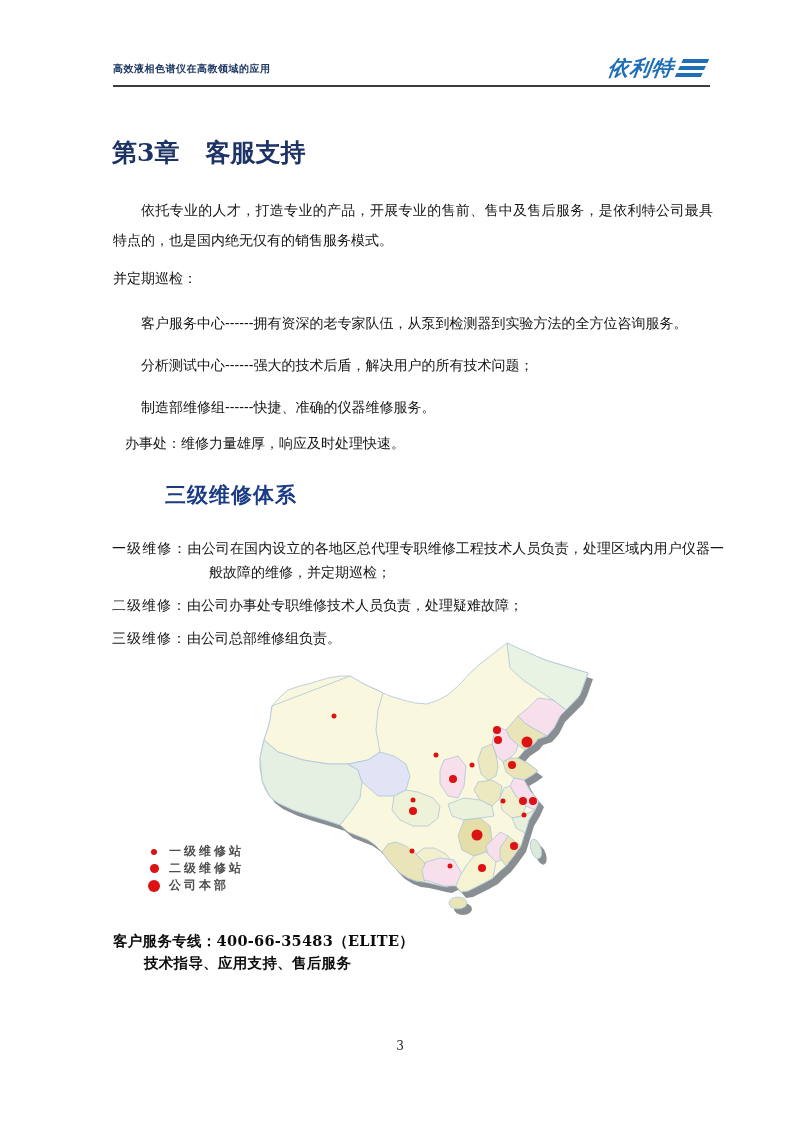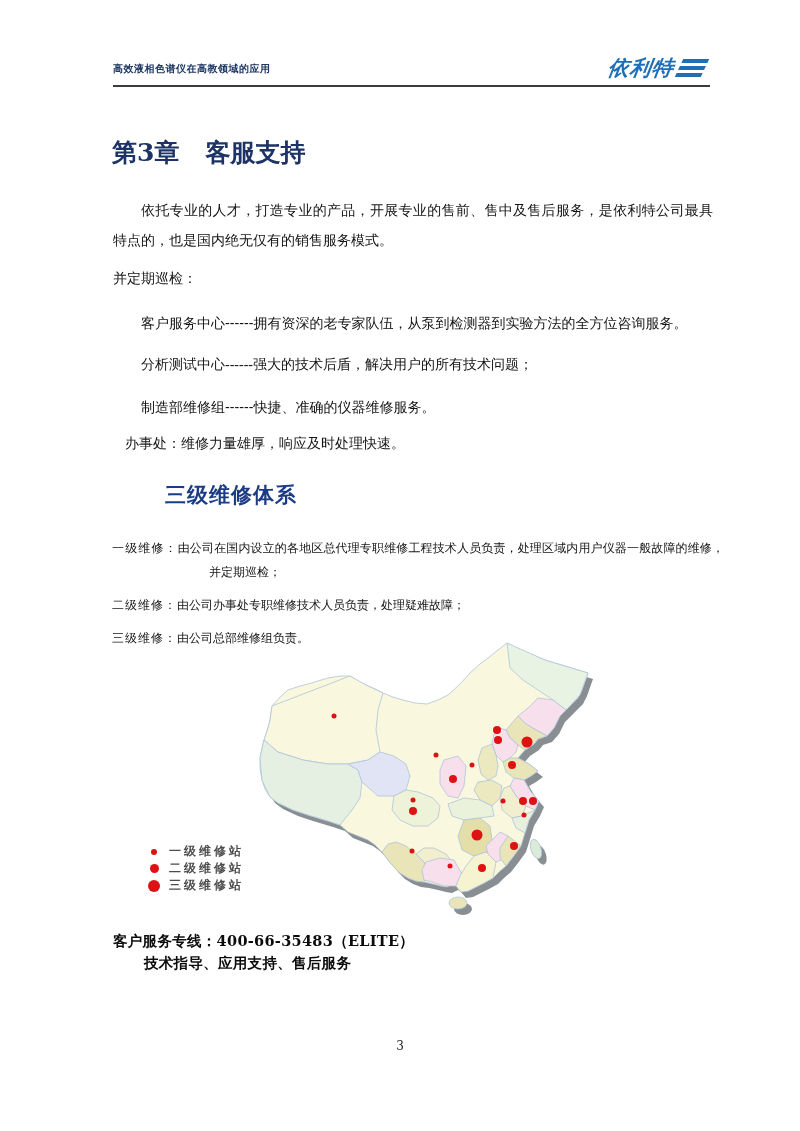--- a/index.html
+++ b/index.html
@@ -40,33 +40,33 @@
   .chapter .sp { display:inline-block; width:26px; }
   
   .para {
     position:absolute; left:113px; width:600px;
     font-size:14px; line-height:30px; text-align:justify; color:#141414;
   }
   .indent { text-indent:2em; }
   .p-intro   { top:195px; }
   .p-hq      { top:263px; }
   .p-item1   { top:308px; }
-  .p-item2   { top:350px;font-family:Liberation Serif, serif; }
+  .p-item2   { top:350px; }
   .p-item3   { top:392px; }
   .p-office  { top:428px;margin-left:12px; }
   
   .section-title {
     position:absolute; left:165px; top:481px;
     font-size:21px; font-weight:bold; color:#1c3b85; letter-spacing:1px;
   }
   
   .levels { position:absolute; left:112px; top:536px; width:612px; }
   .level {
-    font-size:12px; line-height:24px; text-align:justify;
-    padding-left:97px; text-indent:-97px; color:#141414;font-family:Liberation Serif, serif;
+    font-size:14px; line-height:24px; text-align:justify;
+    padding-left:97px; text-indent:-97px; color:#141414;
   }
   .level + .level { margin-top:9px; }
   .level .lvl-label { letter-spacing:1px; }
   
   .figure { position:absolute; left:140px; top:640px; width:468px; height:280px; }
   .map-svg { position:absolute; left:108px; top:0; }
   .legend { position:absolute; left:6px; top:203px; }
   .legend-row { display:flex; align-items:center; height:17px; }
   .legend-dot-cell { width:16px; display:flex; justify-content:center; align-items:center; }
   .legend-dot { border-radius:50%; background:#dd1212; display:block; }
@@ -198,21 +198,21 @@
       <div class="legend-row">
         <span class="legend-dot-cell">
             <span class="legend-dot medium" style="background: rgb(221, 18, 18);"></span>
           </span>
         <span class="legend-label">二级维修站</span>
       </div>
       <div class="legend-row">
         <span class="legend-dot-cell">
             <span class="legend-dot large" style="background: rgb(221, 18, 18);"></span>
           </span>
-        <span class="legend-label">三级维修站</span>
+        <span class="legend-label">公司本部</span>
       </div>
     </div>
   </div>
 
   <div class="hotline">客户服务专线：400-66-35483（ELITE）</div>
   <div class="services">技术指导、应用支持、售后服务</div>
   <div class="page-number">3</div>
 
 </div>
 

